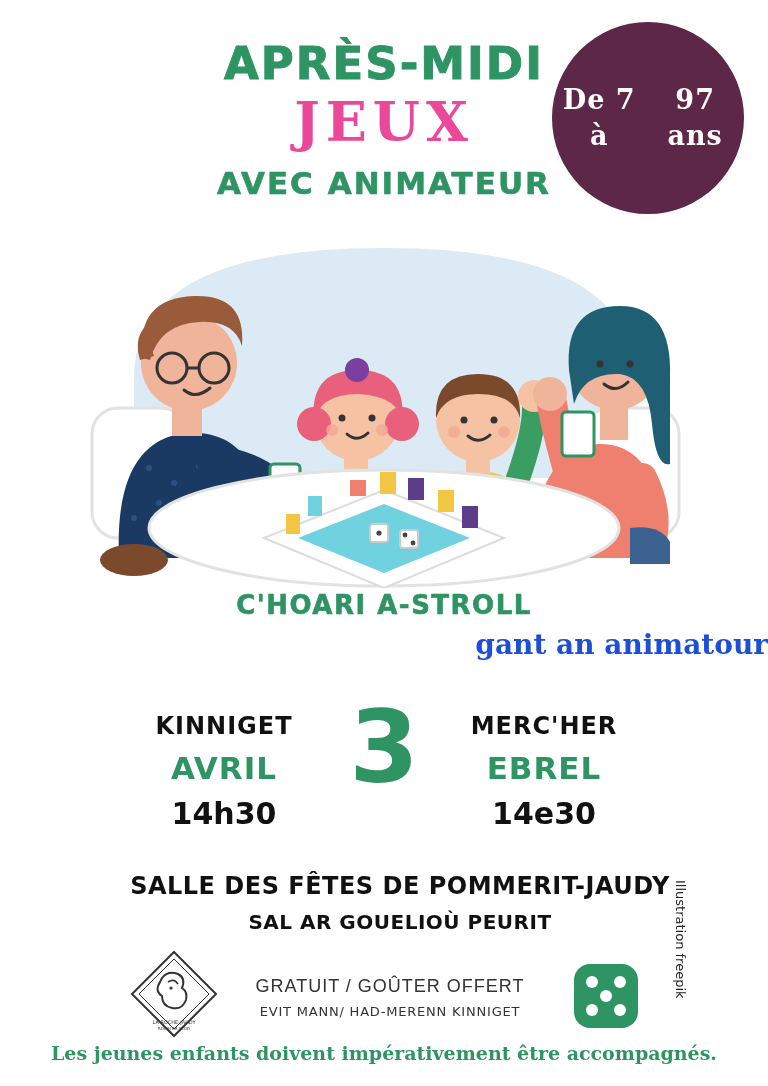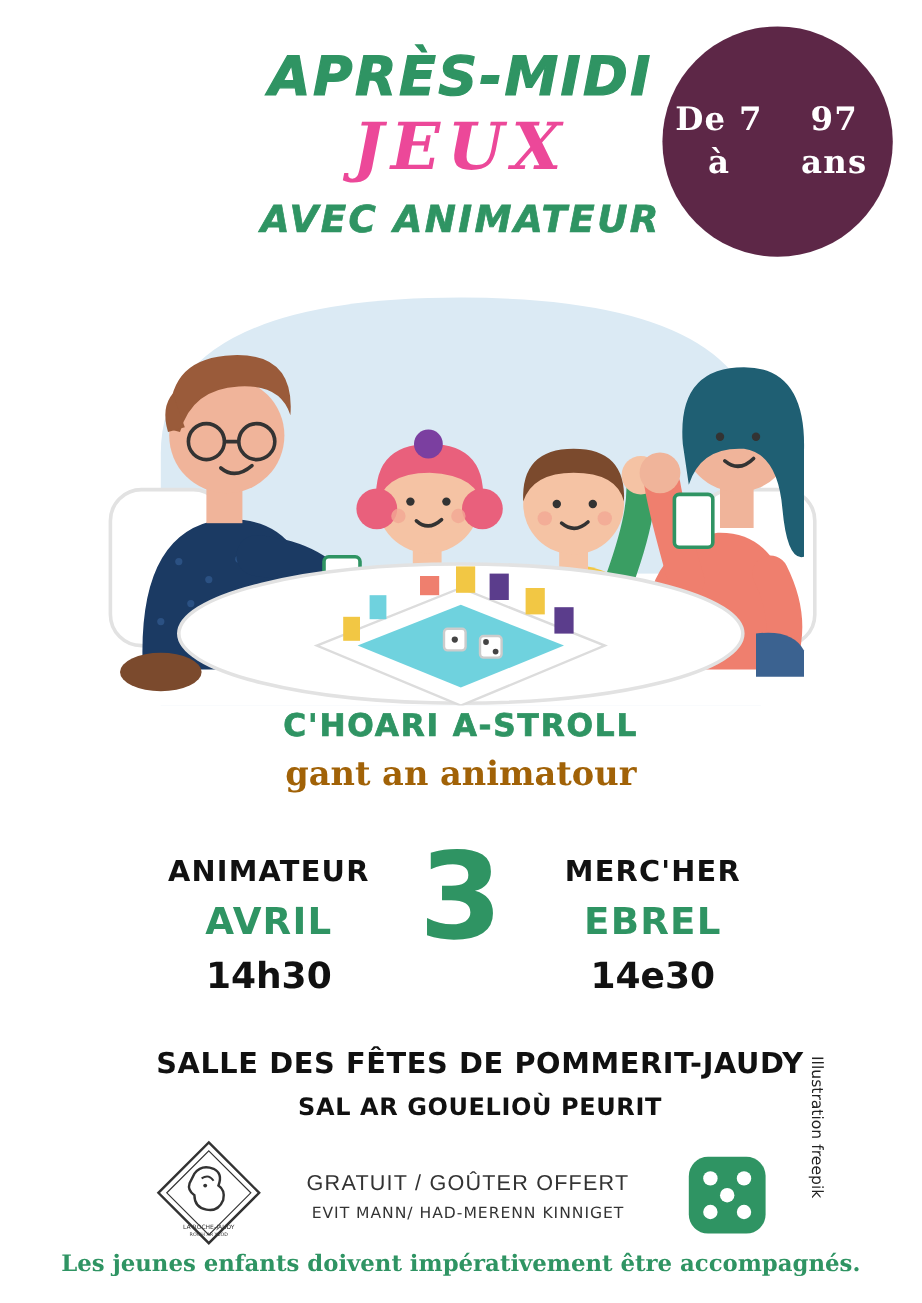--- a/index.html
+++ b/index.html
@@ -22,21 +22,20 @@
     overflow: hidden;
   }
 
   
   .title-block {
     position: absolute;
     top: 40px;
     left: 0;
     width: 768px;
     text-align: center;
-    font-style: italic;
   }
   .t-apres {
     font-family: "DejaVu Sans", sans-serif;
     font-weight: bold;
     font-size: 45px;
     letter-spacing: 2px;
     color: #2f9463;
     line-height: 1.05;
     margin: 0;
     -webkit-text-stroke: 1px #2f9463;
@@ -105,22 +104,23 @@
     font-size: 26px;
     letter-spacing: 1.5px;
     color: #2f9463;
     margin: 0;
     -webkit-text-stroke: 0.6px #2f9463;
   }
   .s-gant {
     font-family: "DejaVu Serif", serif;
     font-weight: bold;
     font-size: 28px;
-    color: #a16207;
+    color: #1d4ed8;
     margin: 8px 0 0 0;
+    text-align: right;
   }
 
   
   .date-row {
     position: absolute;
     top: 712px;
     left: 0;
     width: 768px;
     display: flex;
     justify-content: center;
@@ -418,21 +418,21 @@
     </svg>
   </div>
 
   <div class="sub-block">
     <div class="s-choari">C'HOARI A-STROLL</div>
     <div class="s-gant">gant an animatour</div>
   </div>
 
   <div class="date-row">
     <div class="date-col">
-      <div class="day">ANIMATEUR</div>
+      <div class="day">KINNIGET</div>
       <div class="month">AVRIL</div>
       <div class="hour">14h30</div>
     </div>
     <div class="big-number">3</div>
     <div class="date-col">
       <div class="day">MERC'HER</div>
       <div class="month">EBREL</div>
       <div class="hour">14e30</div>
     </div>
   </div>

